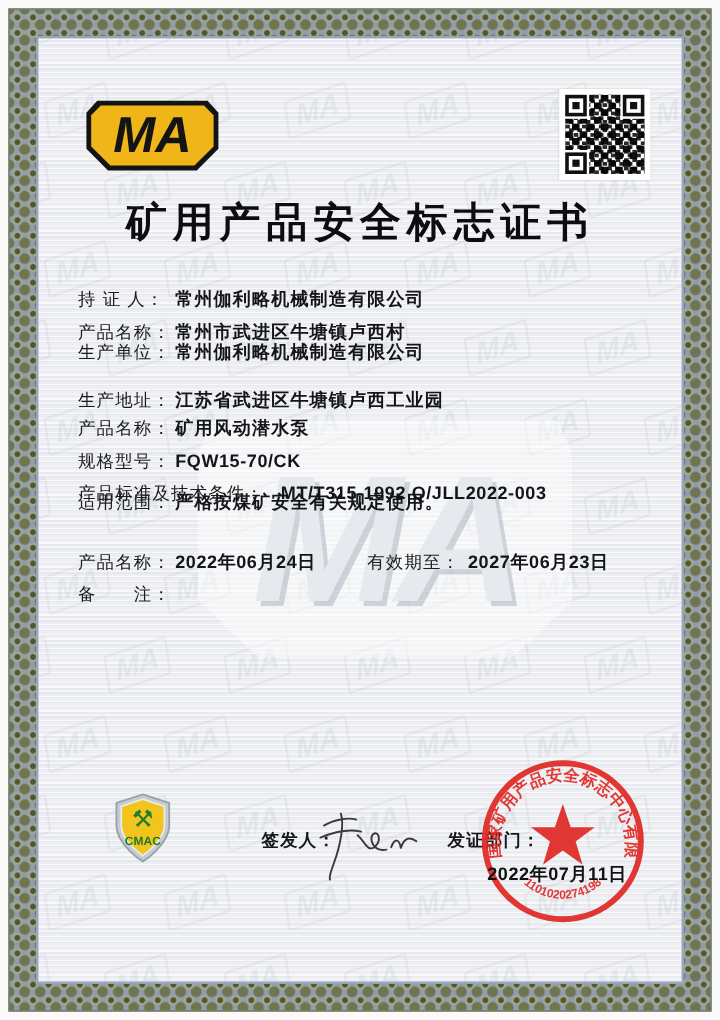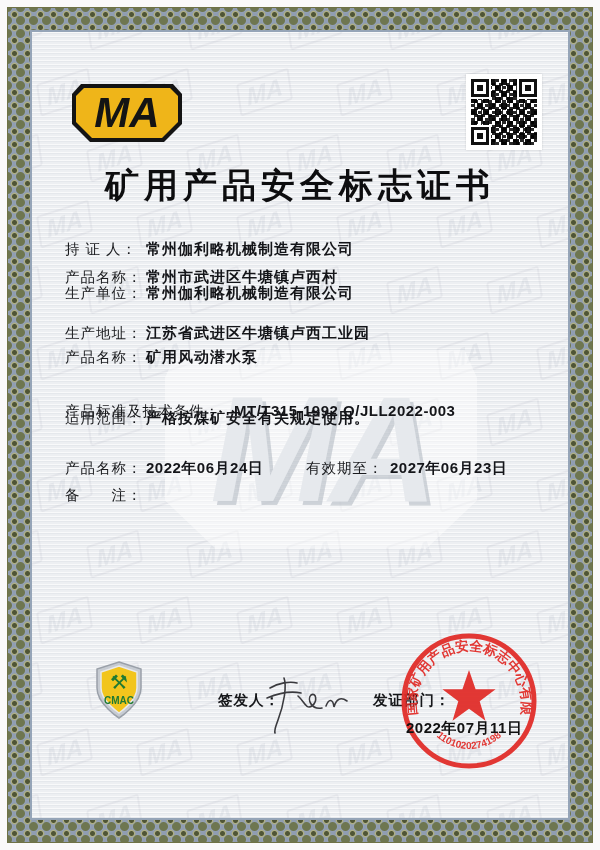--- a/index.html
+++ b/index.html
@@ -230,20 +230,24 @@
       <span class="val">常州伽利略机械制造有限公司</span>
     </div>
     <div class="row r4">
       <span class="lbl">产品名称：</span>
       <span class="val">矿用风动潜水泵</span>
     </div>
     <div class="row r3">
       <span class="lbl">生产地址：</span>
       <span class="val">江苏省武进区牛塘镇卢西工业园</span>
     </div>
+    <div class="row r5">
+      <span class="lbl">规格型号：</span>
+      <span class="val code">FQW15-70/CK</span>
+    </div>
     <div class="row r6 long">
       <span class="lbl">产品标准及技术条件：</span>
       <span class="val code">MT/T315-1992 Q/JLL2022-003</span>
     </div>
     <div class="row r7">
       <span class="lbl">适用范围：</span>
       <span class="val">严格按煤矿安全有关规定使用。</span>
     </div>
     <div class="row r-date">
       <span class="lbl">产品名称：</span>

